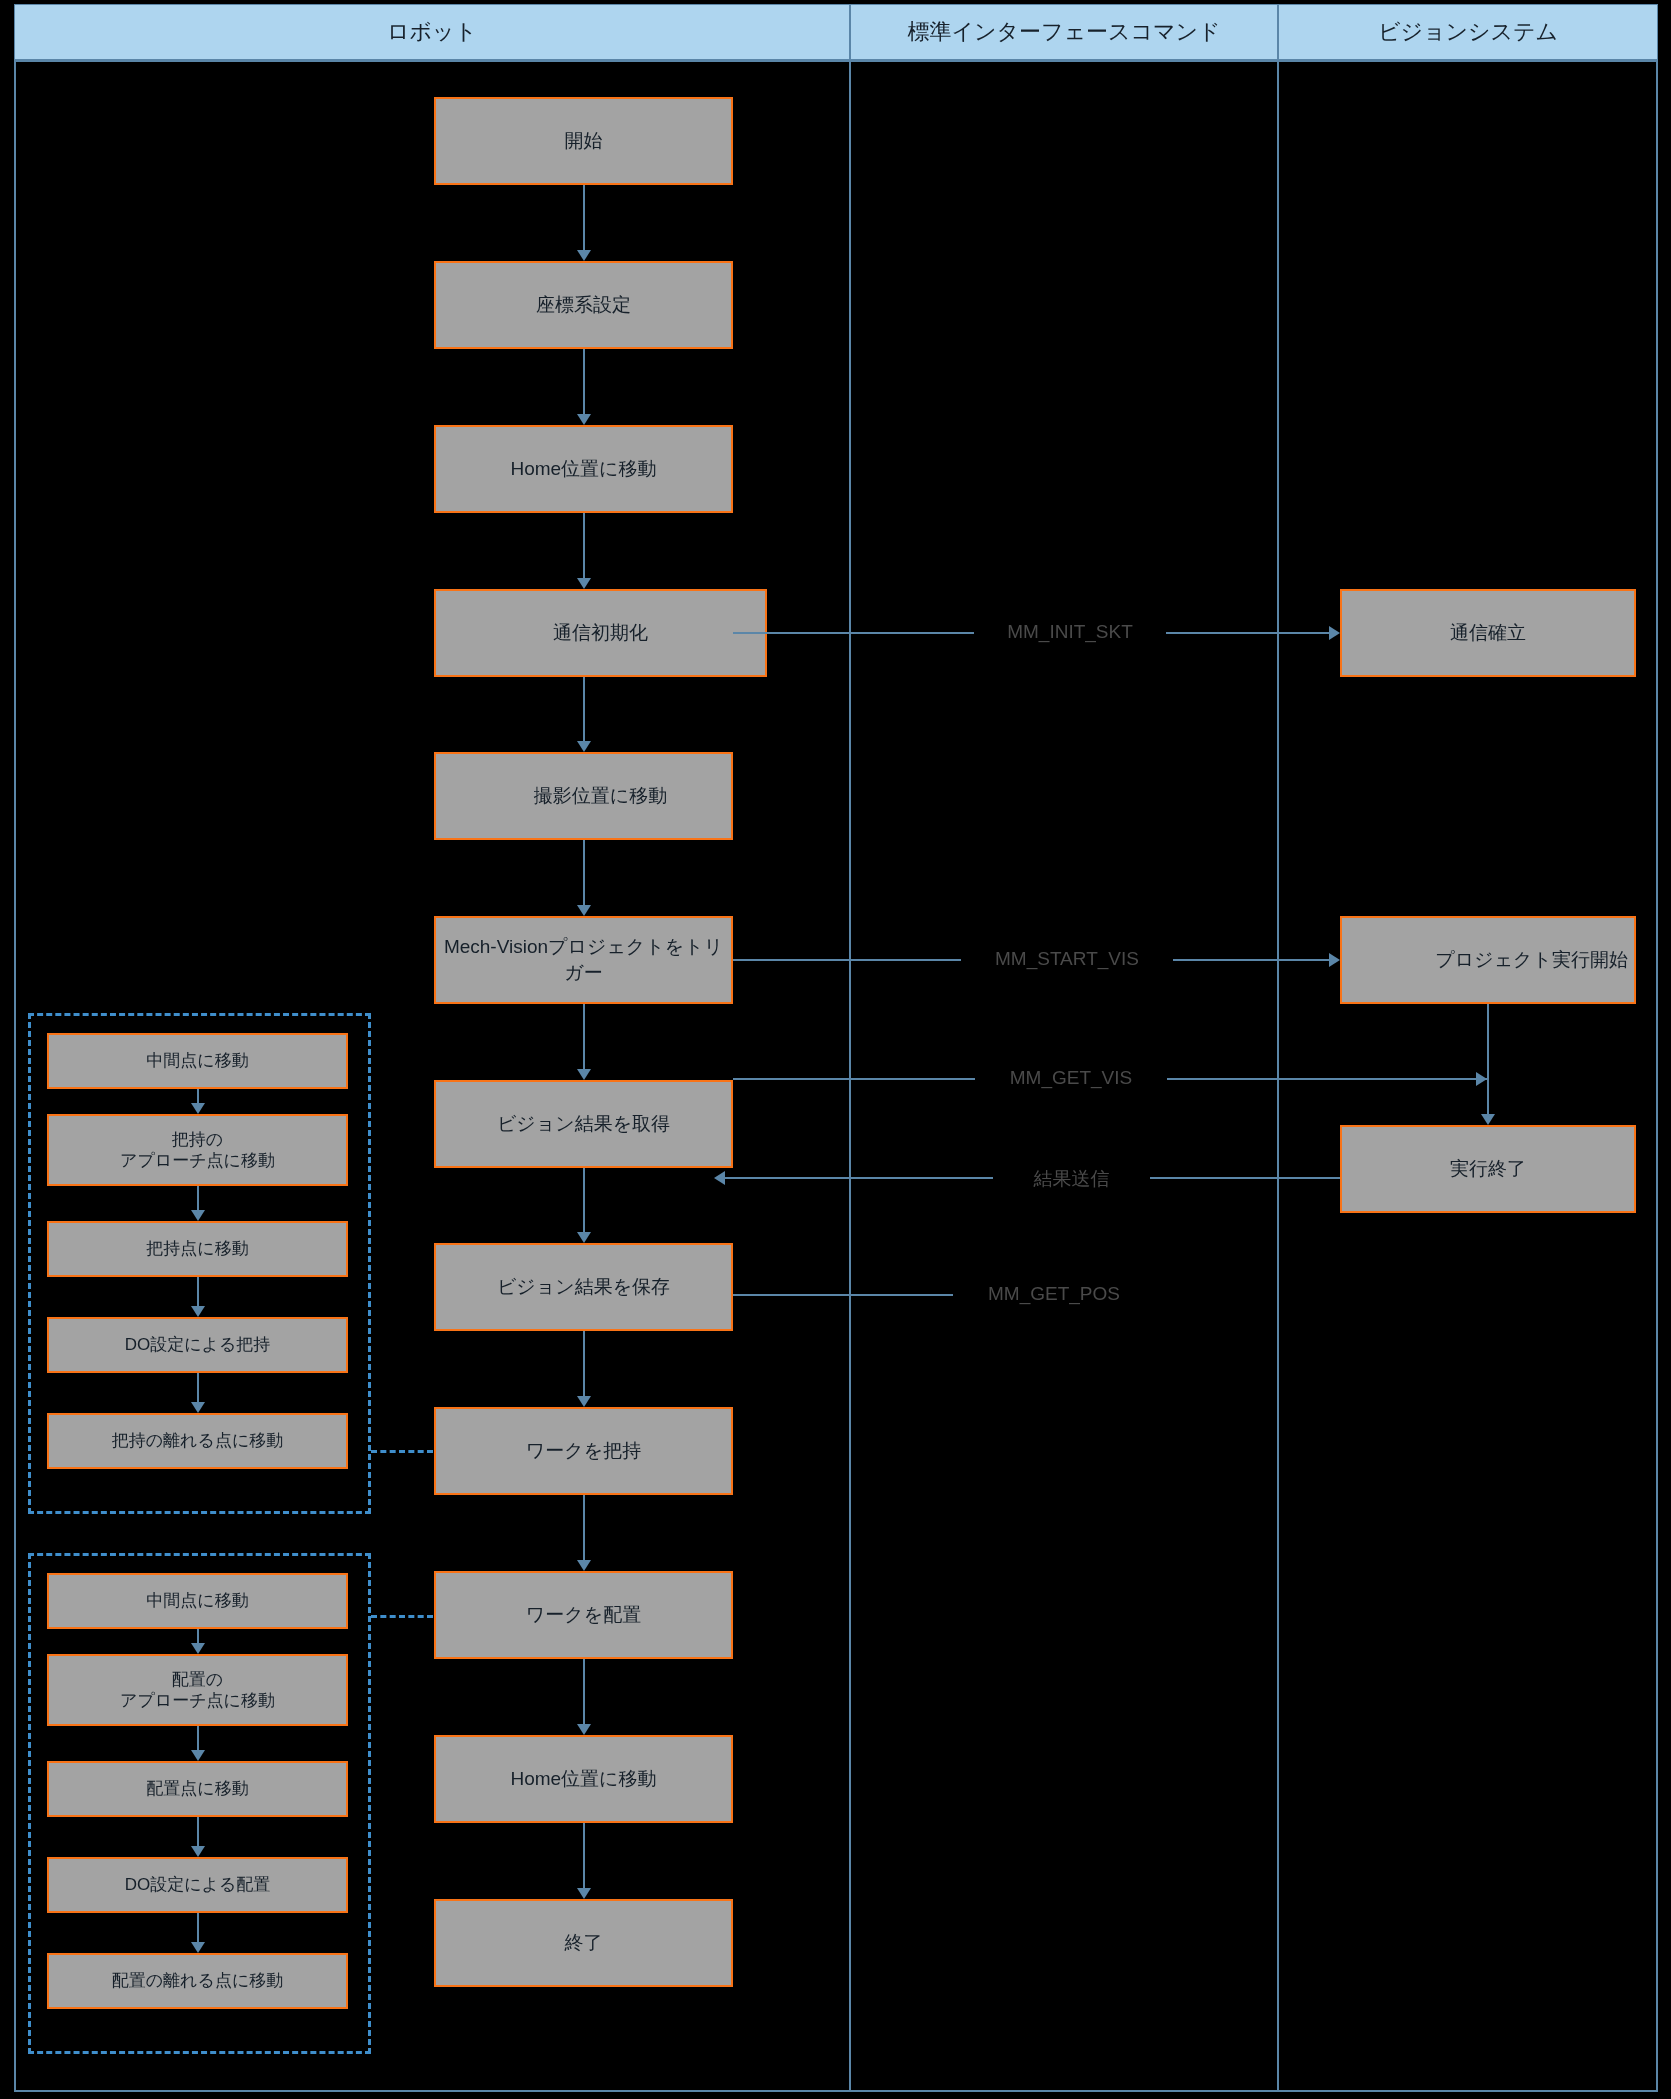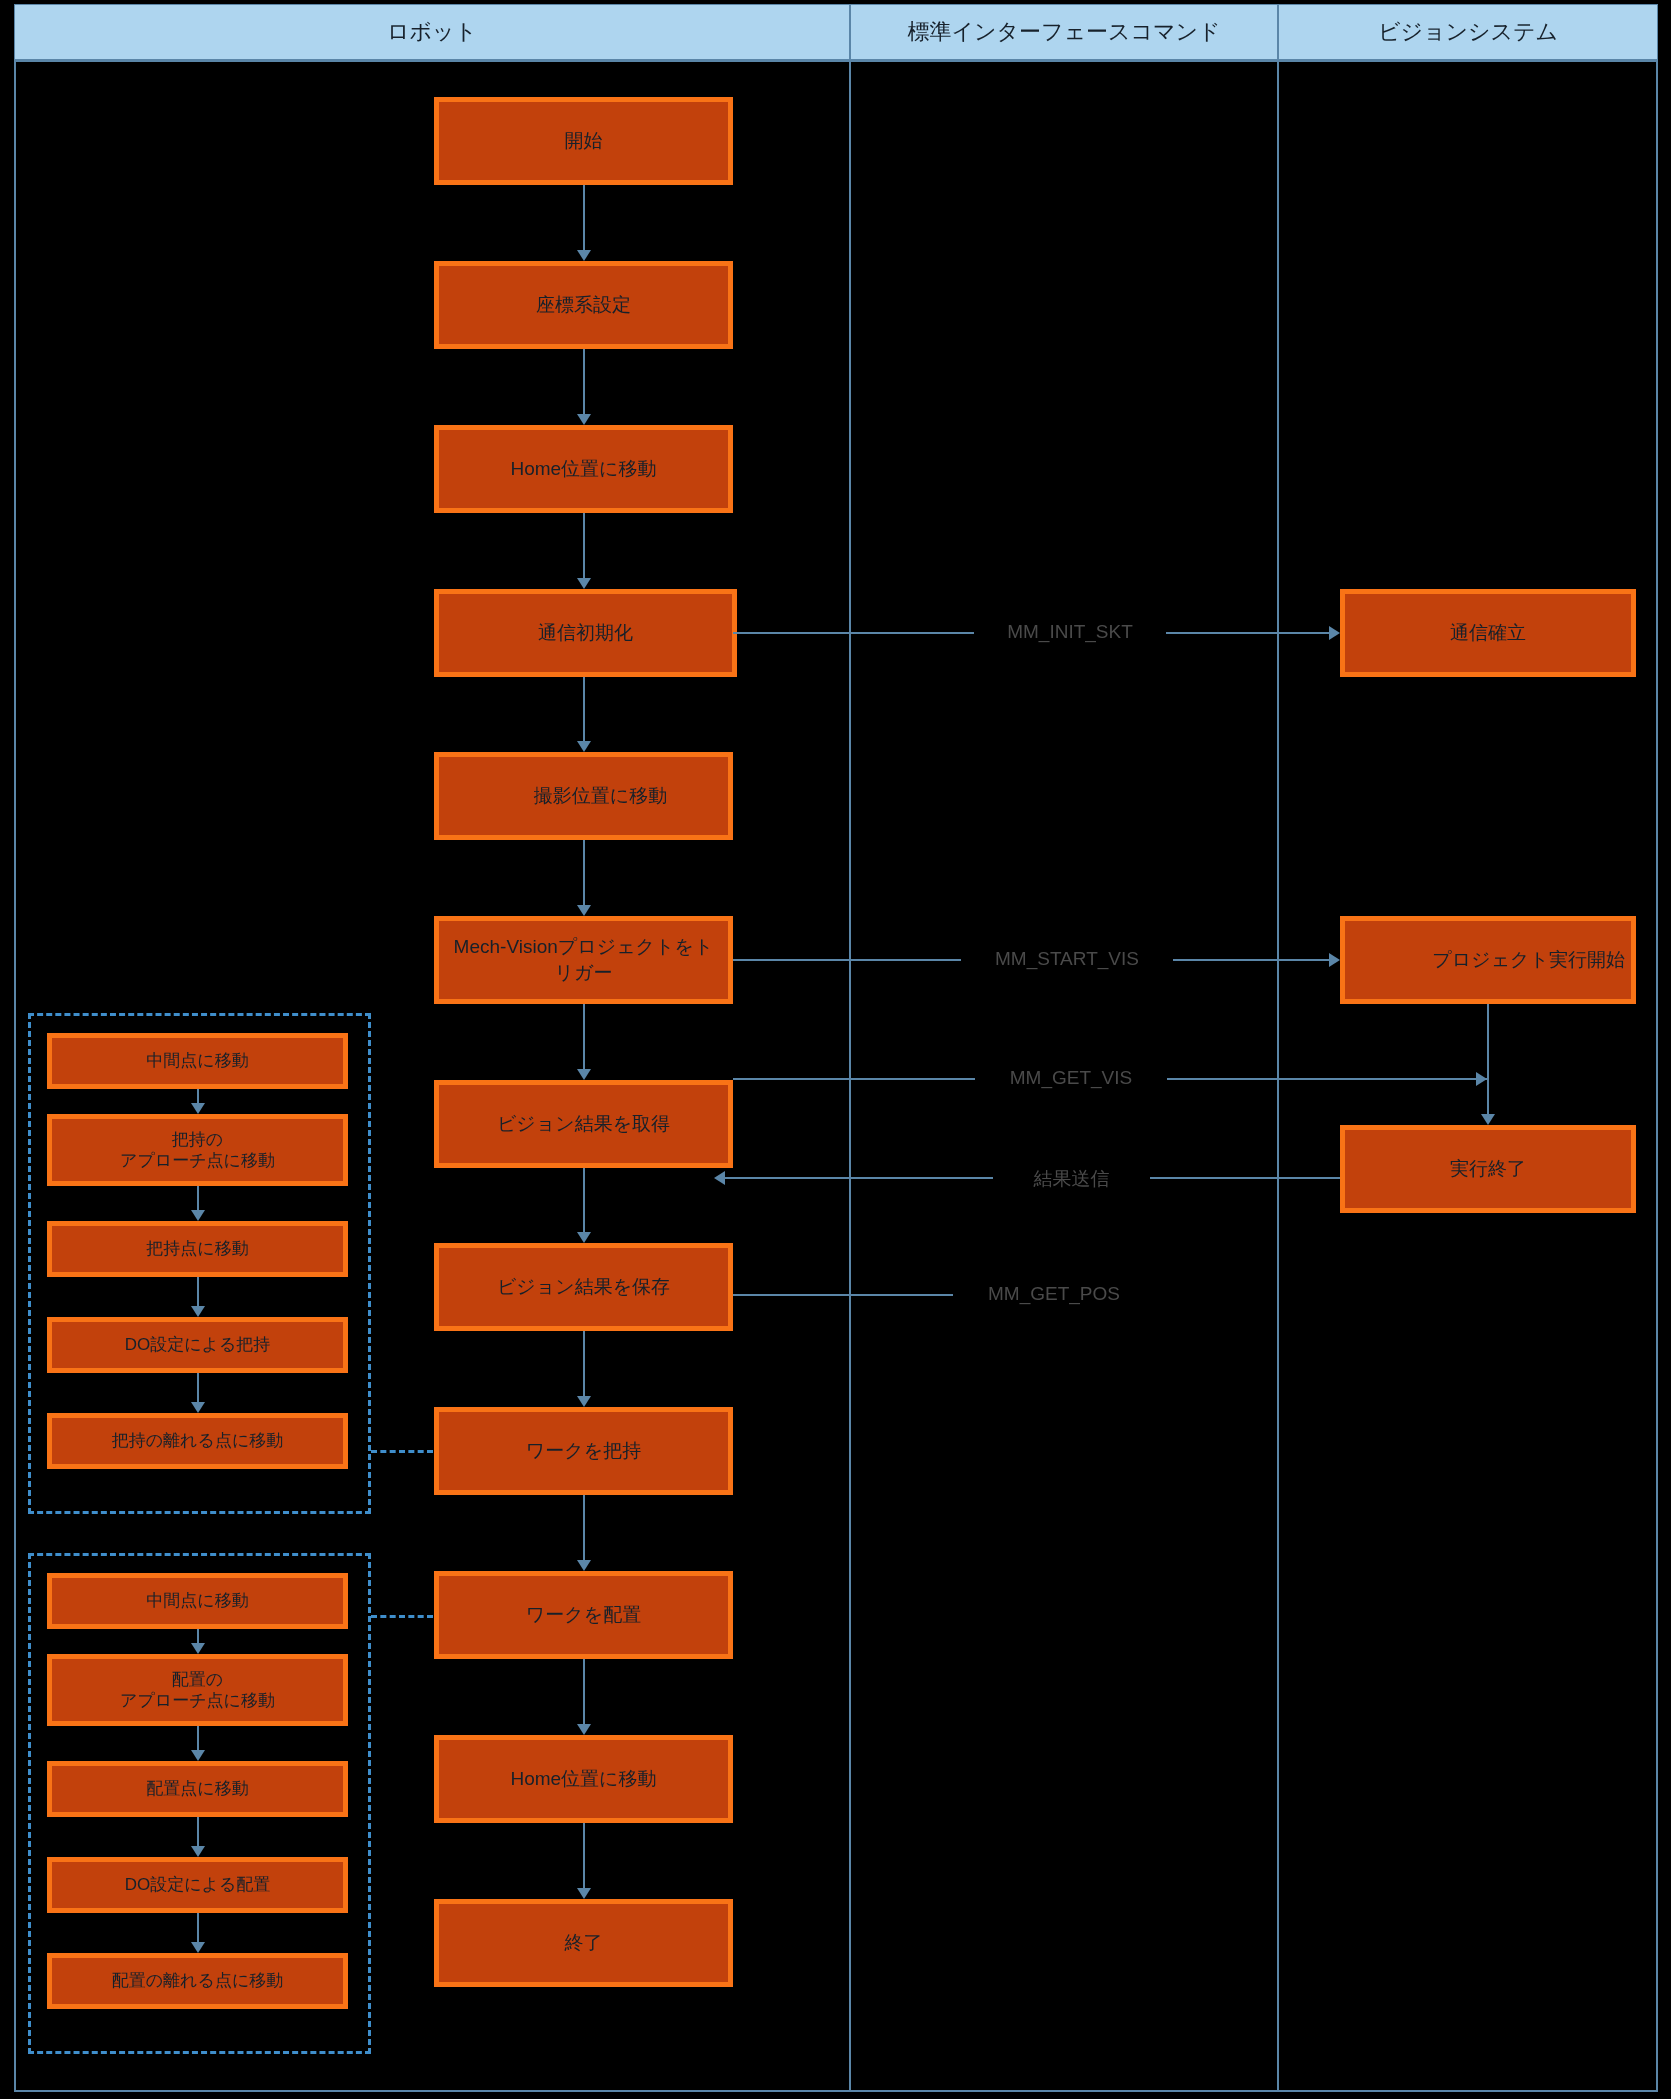--- a/index.html
+++ b/index.html
@@ -44,22 +44,22 @@
   }
   .lane-frame {
     position: absolute;
     border: 2px solid #5b86a8;
     box-sizing: border-box;
     pointer-events: none;
   }
   
   .node {
     position: absolute;
-    background: #c2410c;
-    border: 5px solid #f97316;
+    background: #a3a3a3;
+    border: 2px solid #f97316;
     box-sizing: border-box;
     display: flex;
     align-items: center;
     justify-content: center;
     text-align: center;
     font-size: 19px;
     line-height: 1.35;
     color: #16202a;
     padding: 2px 6px;
   }
@@ -142,21 +142,21 @@
 
   <div class="node" style="left:434px; top:97px; width:299px; height:88px;">
     <span>開始</span>
   </div>
   <div class="node" style="left:434px; top:261px; width:299px; height:88px;">
     <span>座標系設定</span>
   </div>
   <div class="node" style="left:434px; top:425px; width:299px; height:88px;">
     <span>Home位置に移動</span>
   </div>
-  <div class="node" style="left:434px; top:589px; width:303px; height:88px;">
+  <div class="node" style="left:434px; top:589px; width:333px; height:88px;">
     <span>通信初期化</span>
   </div>
   <div class="node" style="left:434px; top:752px; width:299px; height:88px;padding-left:40px;">
     <span>撮影位置に移動</span>
   </div>
   <div class="node" style="left:434px; top:916px; width:299px; height:88px;">
     <span>Mech-Visionプロジェクトをトリガー</span>
   </div>
   <div class="node" style="left:434px; top:1080px; width:299px; height:88px;">
     <span>ビジョン結果を取得</span>

